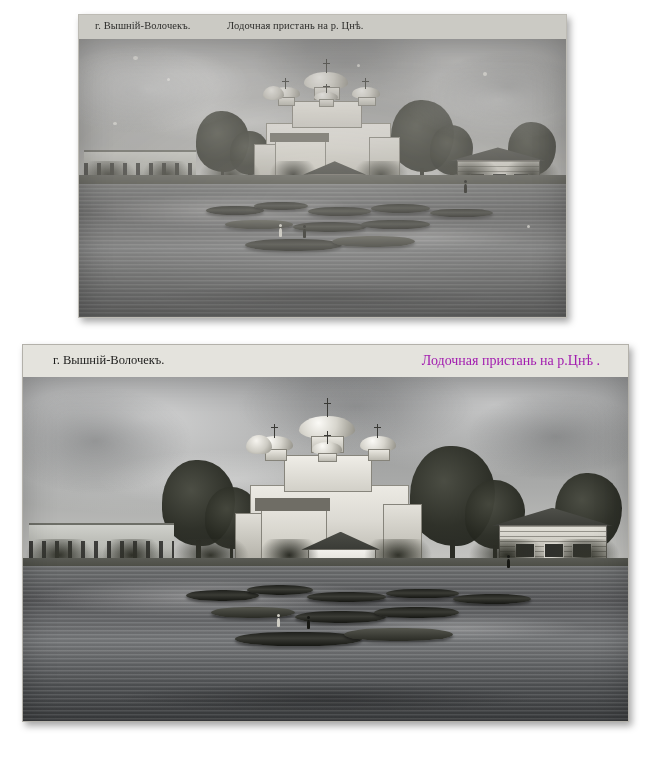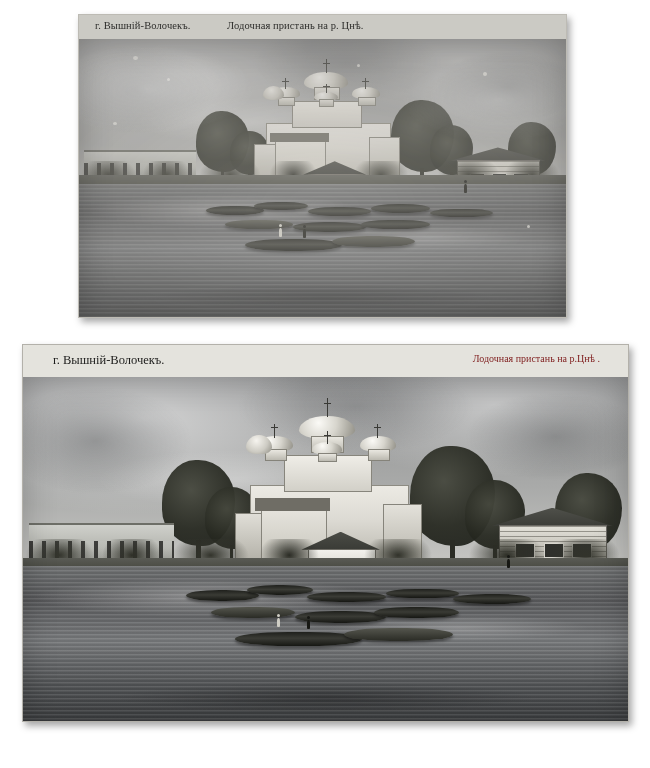--- a/index.html
+++ b/index.html
@@ -83,22 +83,22 @@
   .card-bottom .cap-left {
     position: absolute;
     left: 30px; top: 8px;
     font-size: 12.5px;
     color: #1c1c1b;
     white-space: nowrap;
   }
   .card-bottom .cap-right {
     position: absolute;
     right: 28px; top: 8px;
-    font-size: 10px;
-    color: #7f1d1d;
+    font-size: 14px;
+    color: #a21caf;
     white-space: nowrap;
   }
 
   
   .scene {
     position: absolute;
     left: 0;
     width: 100%;
     overflow: hidden;
   }

